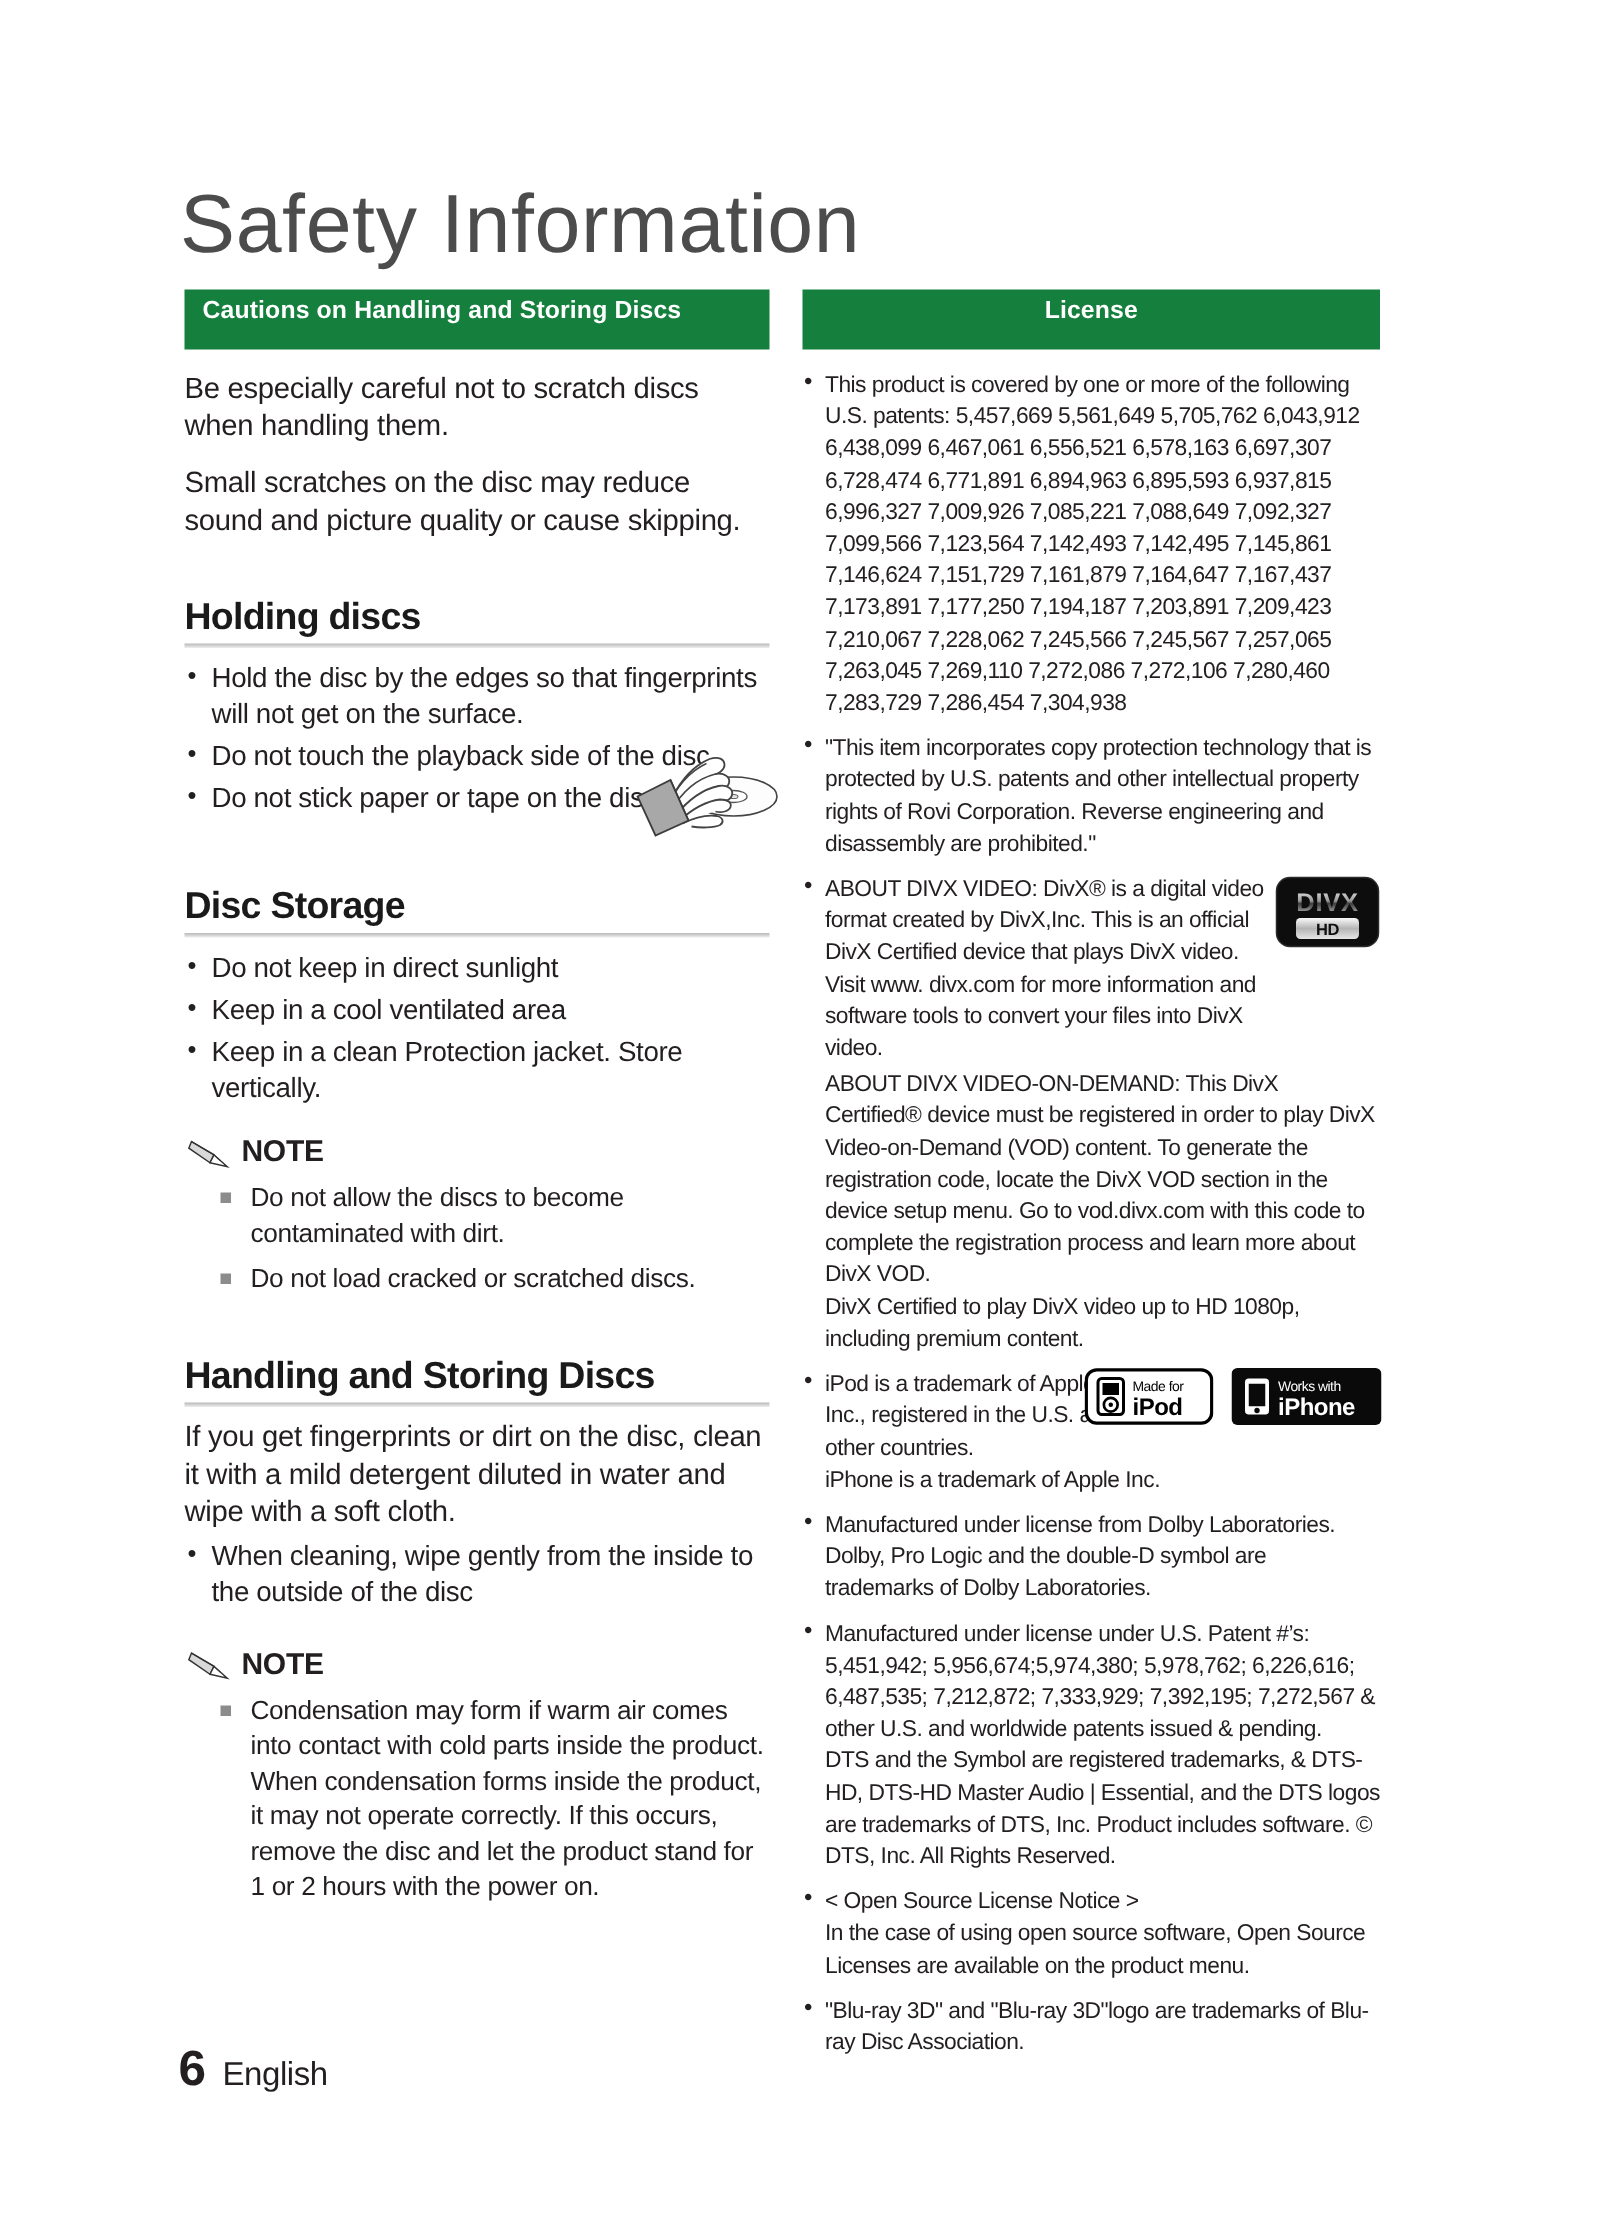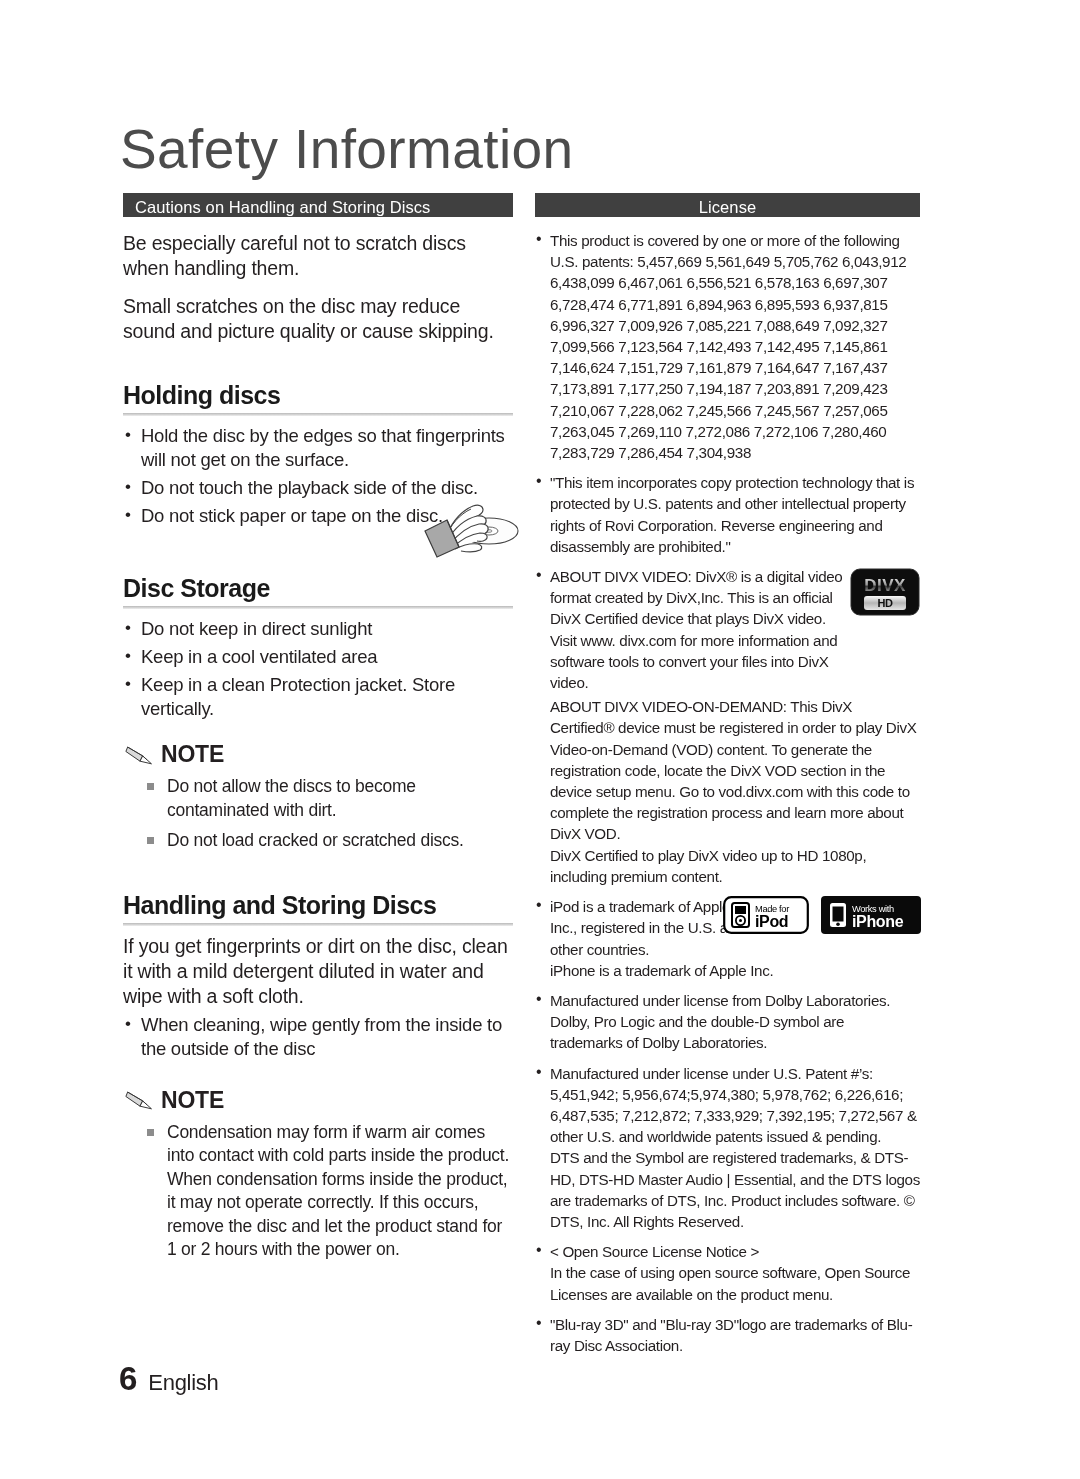--- a/index.html
+++ b/index.html
@@ -43,25 +43,25 @@
   }
   .col-right {
     position: absolute;
     left: 535px;
     top: 193px;
     width: 385px;
   }
 
   
   .bar {
-    background: #404040;
+    background: #15803d;
     color: #ffffff;
-    font-weight: normal;
+    font-weight: bold;
     font-size: 16.5px;
-    height: 24px;
+    height: 40px;
     line-height: 28px;
     padding: 0 12px;
     letter-spacing: 0.1px;
   }
   .bar.center { text-align: center; padding: 0; }
 
   
   .lead {
     font-size: 19.5px;
     line-height: 25px;
@@ -108,21 +108,21 @@
   
   .note-head {
     display: flex;
     align-items: center;
     gap: 6px;
     margin-top: 20px;
     margin-bottom: 4px;
     margin-left: 2px;
   }
   .note-head .note-label {
-    font-size: 23px;
+    font-size: 20px;
     font-weight: bold;
     letter-spacing: -0.2px;
   }
   .pencil-icon { width: 30px; height: 22px; display: block; }
 
   ul.notes {
     list-style: none;
     margin: 0;
     padding: 0 0 0 22px;
   }

